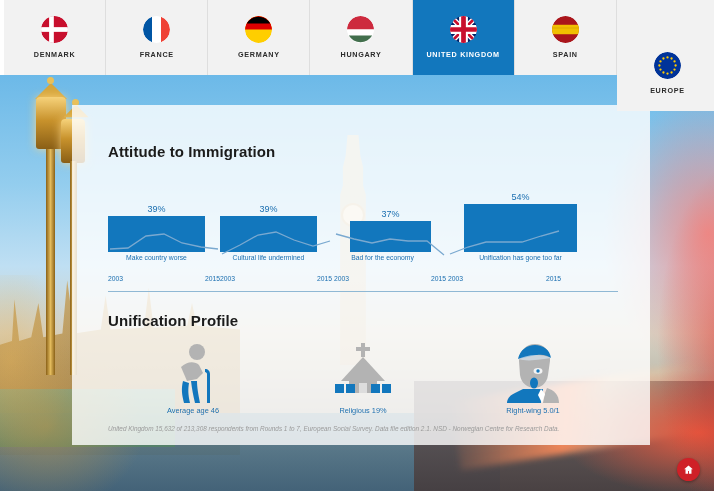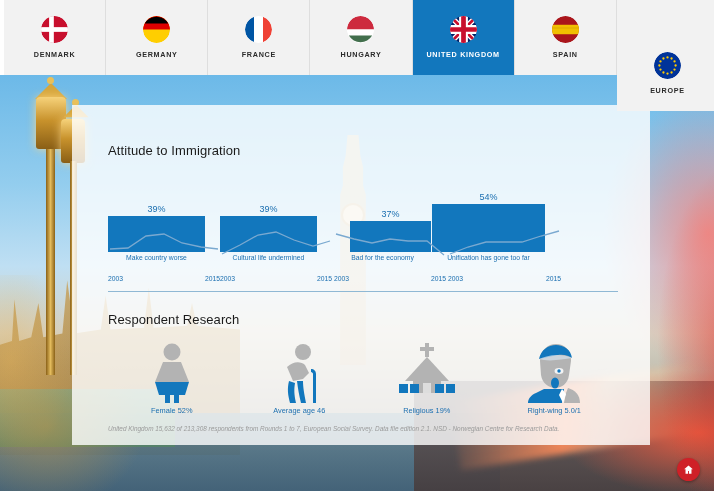--- a/index.html
+++ b/index.html
@@ -119,21 +119,21 @@
   }
 
   
   #dashboard-card {
     position:absolute; left:72px; top:105px; width:578px; height:340px;
     background:rgba(255,255,255,.80);
     z-index:10;
   }
 
   .section-title {
-    position:absolute; font-size:13px; font-weight:normal; color:#1b1b1b;
+    position:absolute; font-size:15px; font-weight:bold; color:#1b1b1b;
     letter-spacing:.1px;
   }
   #attitude-title { left:36px; top:38px; }
   #profile-title  { left:36px; top:207px; }
 
   
   #bar-chart {
     position:absolute; left:36px; top:56px; width:510px; height:110px;
   }
   .bar-group {
@@ -235,37 +235,37 @@
         <rect x="0" y="16.5" width="40" height="7" fill="#fff"></rect>
         <rect x="12" y="0" width="7" height="40" fill="#fff"></rect>
         </svg>
     </span>
     <span class="nav-label">DENMARK</span>
   </div>
 
   <div class="nav-tab">
     <span class="flag">
       <svg viewBox="0 0 40 40">
+          <circle cx="20" cy="20" r="20" fill="#fff"></circle>
+        <path d="M0 20A20 20 0 0 1 13.3 1.2V38.8A20 20 0 0 1 0 20Z" fill="#0055a4"></path>
+        <path d="M40 20A20 20 0 0 0 26.7 1.2V38.8A20 20 0 0 0 40 20Z" fill="#ef4135"></path>
+        </svg>
+    </span>
+    <span class="nav-label">FRANCE</span>
+  </div>
+
+  <div class="nav-tab">
+    <span class="flag">
+      <svg viewBox="0 0 40 40">
           <circle cx="20" cy="20" r="20" fill="#ffce00"></circle>
         <path d="M0 20A20 20 0 0 1 40 20Z" fill="#dd0000"></path>
         <path d="M2.7 11A20 20 0 0 1 37.3 11Z" fill="#000"></path>
         </svg>
     </span>
     <span class="nav-label">GERMANY</span>
-  </div>
-
-  <div class="nav-tab">
-    <span class="flag">
-      <svg viewBox="0 0 40 40">
-          <circle cx="20" cy="20" r="20" fill="#fff"></circle>
-        <path d="M0 20A20 20 0 0 1 13.3 1.2V38.8A20 20 0 0 1 0 20Z" fill="#0055a4"></path>
-        <path d="M40 20A20 20 0 0 0 26.7 1.2V38.8A20 20 0 0 0 40 20Z" fill="#ef4135"></path>
-        </svg>
-    </span>
-    <span class="nav-label">FRANCE</span>
   </div>
 
   <div class="nav-tab">
     <span class="flag">
       <svg viewBox="0 0 40 40">
           <circle cx="20" cy="20" r="20" fill="#fff"></circle>
         <path d="M0 20A20 20 0 0 1 40 20Z" fill="#cd2a3e"></path>
         <path d="M0 20A20 20 0 0 0 40 20Z" fill="#fff"></path>
         <path d="M2.7 29A20 20 0 0 0 37.3 29Z" fill="#436f4d"></path>
         </svg>
@@ -339,21 +339,21 @@
     <div class="bar-group" style="left:112px; width:97px;">
       <span class="bar-value">39%</span>
       <div class="bar-rect" style="height:36px;"></div>
       <span class="bar-caption">Cultural life undermined</span>
     </div>
     <div class="bar-group" style="left:226px; width:97px;padding-left:16px;">
       <span class="bar-value">37%</span>
       <div class="bar-rect" style="height:31px;"></div>
       <span class="bar-caption">Bad for the economy</span>
     </div>
-    <div class="bar-group" style="left:324px; width:113px;text-align:center;">
+    <div class="bar-group" style="left:356px; width:113px;text-align:center;">
       <span class="bar-value">54%</span>
       <div class="bar-rect" style="height:48px;"></div>
       <span class="bar-caption">Unification has gone too far</span>
     </div>
   </div>
 
   <div id="sparkline-row">
 
     <div class="spark-cell" style="left:0px; width:112px;">
       <svg class="spark-svg" viewBox="0 0 112 36" preserveAspectRatio="none">
@@ -391,36 +391,24 @@
       </svg>
       <div class="spark-axis">
         <span>2003</span>
         <span>2015</span>
       </div>
     </div>
   </div>
 
   <div id="section-divider"></div>
 
-  <h2 class="section-title" id="profile-title">Respondent Research</h2>
+  <h2 class="section-title" id="profile-title">Unification Profile</h2>
 
   <div id="profile-row">
 
-    <div class="profile-item">
-      <span class="profile-icon">
-        <svg viewBox="0 0 72 62">
-          <circle cx="36" cy="11" r="8.5" fill="#b3b3b3"></circle>
-          <path d="M27 21h18l8 20H19Z" fill="#b3b3b3"></path>
-          <path d="M19 41h34l-4 13H23Z" fill="#1277bd"></path>
-          <rect x="29" y="54" width="5" height="8" fill="#1277bd"></rect>
-          <rect x="38" y="54" width="5" height="8" fill="#1277bd"></rect>
-        </svg>
-      </span>
-      <span class="profile-label">Female 52%</span>
-    </div>
 
     <div class="profile-item">
       <span class="profile-icon">
         <svg viewBox="0 0 72 62">
           <circle cx="40" cy="11" r="8" fill="#b3b3b3"></circle>
           <path d="M24 26c6-6 14-6 18-2l4 8-6 6-10 2Z" fill="#b3b3b3"></path>
           <path d="M26 40c-2 8-1 14 1 22h6c-2-9-2-14-1-20Z" fill="#1277bd"></path>
           <path d="M34 40c1 8 2 14 4 22h5c-2-10-3-16-3-22Z" fill="#1277bd"></path>
           <path d="M48 28c3 0 5 2 5 5v29h-3V33c0-1-1-2-2-2Z" fill="#1277bd"></path>
         </svg>

